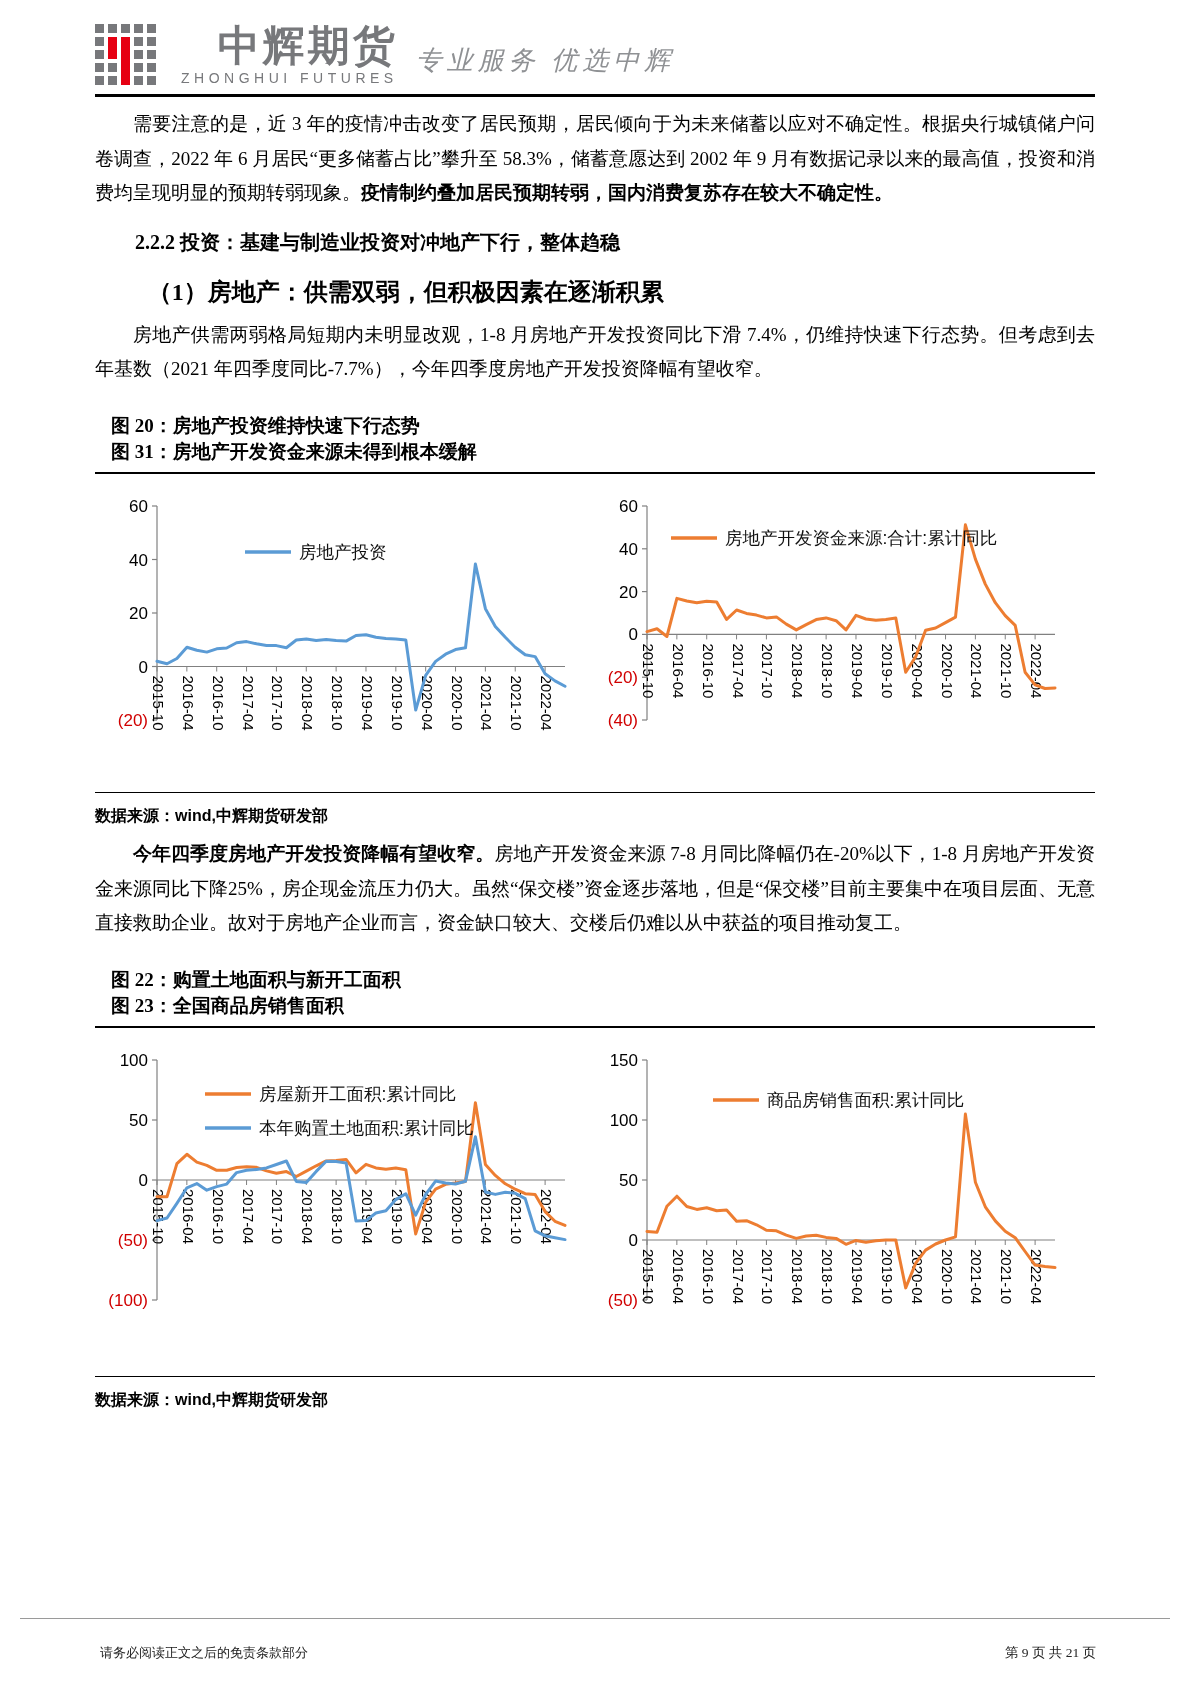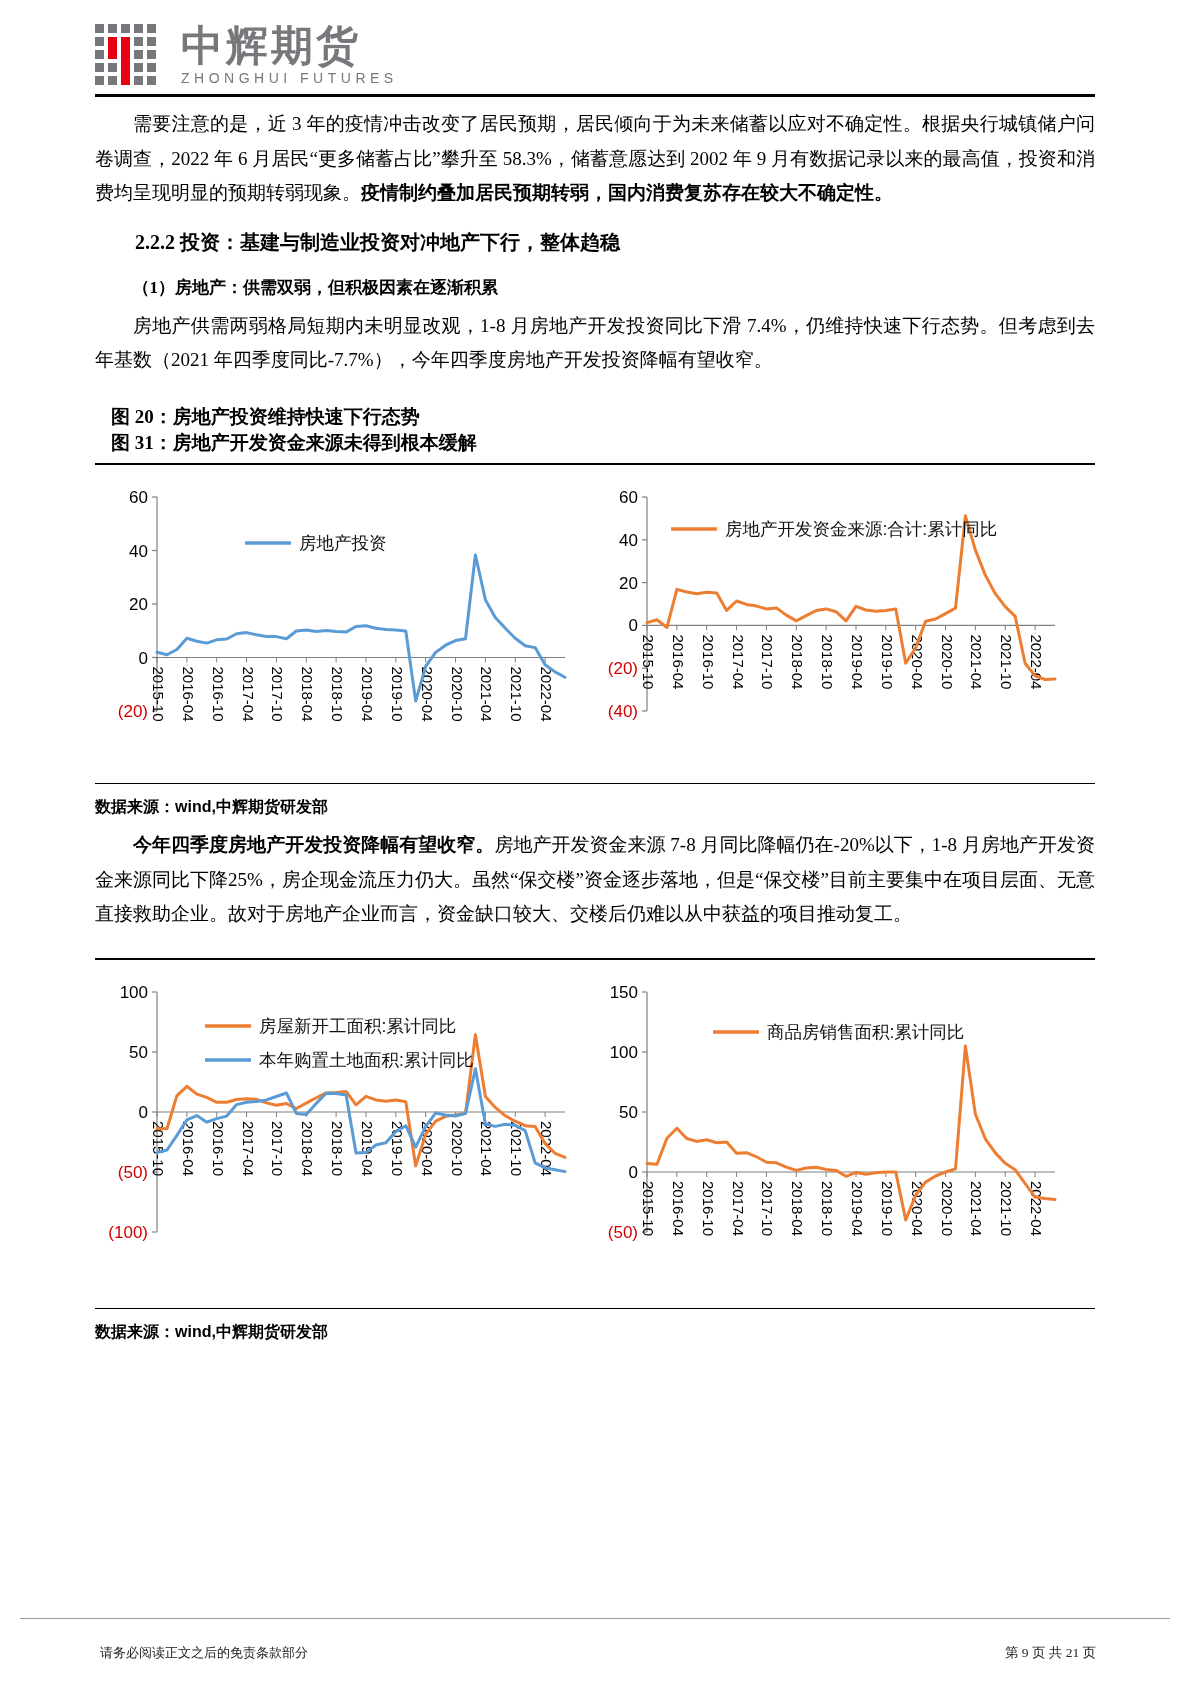--- a/index.html
+++ b/index.html
@@ -5,33 +5,33 @@
   * { box-sizing: border-box; }
   html,body { margin:0; padding:0; }
   body {
     width:1190px; height:1683px; background:#ffffff; position:relative; overflow:hidden;
     font-family:"Liberation Serif", serif; color:#000;
   }
   .content { margin:0 95px; width:1000px; }
 
   
   .header { padding-top:24px; display:flex; align-items:flex-end; gap:18px; }
-  .logo-block { display:flex; align-items:center; gap:12px; }
+  .logo-block { display:flex; align-items:center; gap:12px;text-align:right; }
   .brand-text { display:flex; flex-direction:column; }
   .brand-cn { font-size:42px; font-weight:bold; color:#77787b; letter-spacing:3px; line-height:1.05;
               font-family:"Liberation Sans", sans-serif; }
   .brand-en { font-size:14px; color:#77787b; letter-spacing:4.5px; margin-top:2px;
               font-family:"Liberation Sans", sans-serif; }
   .slogan { font-size:26px; color:#8f9194; font-style:italic; letter-spacing:5px; padding-bottom:8px; }
   .header-rule { border:none; border-top:3px solid #000; margin:8px 0 0 0; }
 
   
   p.para { font-size:19px; line-height:1.82; text-align:justify; text-indent:2em; margin:10px 0 0 0; }
   .h222 { font-size:20px; font-weight:bold; margin:18px 0 0 0; text-indent:2em; }
-  .h1x  { font-size:17px; font-weight:bold; margin:20px 0 0 0; text-indent:2.2em; }
+  .h1x  { font-size:24px; font-weight:bold; margin:20px 0 0 0; text-indent:2.2em; }
 
   
   .fig-block { margin-top:26px; }
   .fig-titles { display:flex;flex-direction:column; }
   .fig-title { font-size:19px; font-weight:bold; padding-left:16px; }
   .fig-title.left { width:48%; }
   .fig-title.right { width:52%; }
   .fig-rule-top { border:none; border-top:2.5px solid #000; margin:7px 0 0 0; }
   .charts-row { display:flex; margin-top:20px; }
   .chart-col.left  { width:48%; padding-left:10px; }
@@ -78,20 +78,21 @@
             <rect x="52" y="52" width="9" height="9"></rect>
         </g>
         <rect x="13" y="13" width="9" height="22" fill="#e60012"></rect>
         <rect x="26" y="13" width="9" height="48" fill="#e60012"></rect>
       </svg>
       <div class="brand-text">
         <div class="brand-cn">中辉期货</div>
         <div class="brand-en">ZHONGHUI FUTURES</div>
       </div>
     </div>
+    <div class="slogan">专业服务 优选中辉</div>
   </div>
   <hr class="header-rule">
 
   <p class="para"><span>需要注意的是，近 3 年的疫情冲击改变了居民预期，居民倾向于为未来储蓄以应对不确定性。根据央行城镇储户问卷调查，2022 年 6 月居民“更多储蓄占比”攀升至 58.3%，储蓄意愿达到 2002 年 9 月有数据记录以来的最高值，投资和消费均呈现明显的预期转弱现象。</span><b>疫情制约叠加居民预期转弱，国内消费复苏存在较大不确定性。</b></p>
 
   <div class="h222">2.2.2 投资：基建与制造业投资对冲地产下行，整体趋稳</div>
   <div class="h1x">（1）房地产：供需双弱，但积极因素在逐渐积累</div>
 
   <p class="para">房地产供需两弱格局短期内未明显改观，1-8 月房地产开发投资同比下滑 7.4%，仍维持快速下行态势。但考虑到去年基数（2021 年四季度同比-7.7%），今年四季度房地产开发投资降幅有望收窄。</p>
 
@@ -208,20 +209,24 @@
       </div>
     </div>
     <hr class="fig-rule-bottom">
     <div class="source-note">数据来源：wind,中辉期货研发部</div>
   </div>
 
   <p class="para"><b>今年四季度房地产开发投资降幅有望收窄。</b><span>房地产开发资金来源 7-8 月同比降幅仍在-20%以下，1-8 月房地产开发资金来源同比下降25%，房企现金流压力仍大。虽然“保交楼”资金逐步落地，但是“保交楼”目前主要集中在项目层面、无意直接救助企业。故对于房地产企业而言，资金缺口较大、交楼后仍难以从中获益的项目推动复工。</span></p>
 
 
   <div class="fig-block">
+    <div class="fig-titles">
+      <div class="fig-title left">图 22：购置土地面积与新开工面积</div>
+      <div class="fig-title right">图 23：全国商品房销售面积</div>
+    </div>
     <hr class="fig-rule-top">
     <div class="charts-row">
       <div class="chart-col left">
         <svg width="470" height="322" viewBox="0 0 470 322">
             <g>
               <line x1="52" y1="12" x2="52" y2="252" stroke="#808080" stroke-width="1.2"></line>
               <line x1="52" y1="132" x2="460" y2="132" stroke="#808080" stroke-width="1.2"></line>
               <line x1="47" y1="12" x2="52" y2="12" stroke="#808080" stroke-width="1.2"></line>
               <text x="43" y="18" text-anchor="end" font-size="17" fill="#000">100</text>
               <line x1="47" y1="72" x2="52" y2="72" stroke="#808080" stroke-width="1.2"></line>

